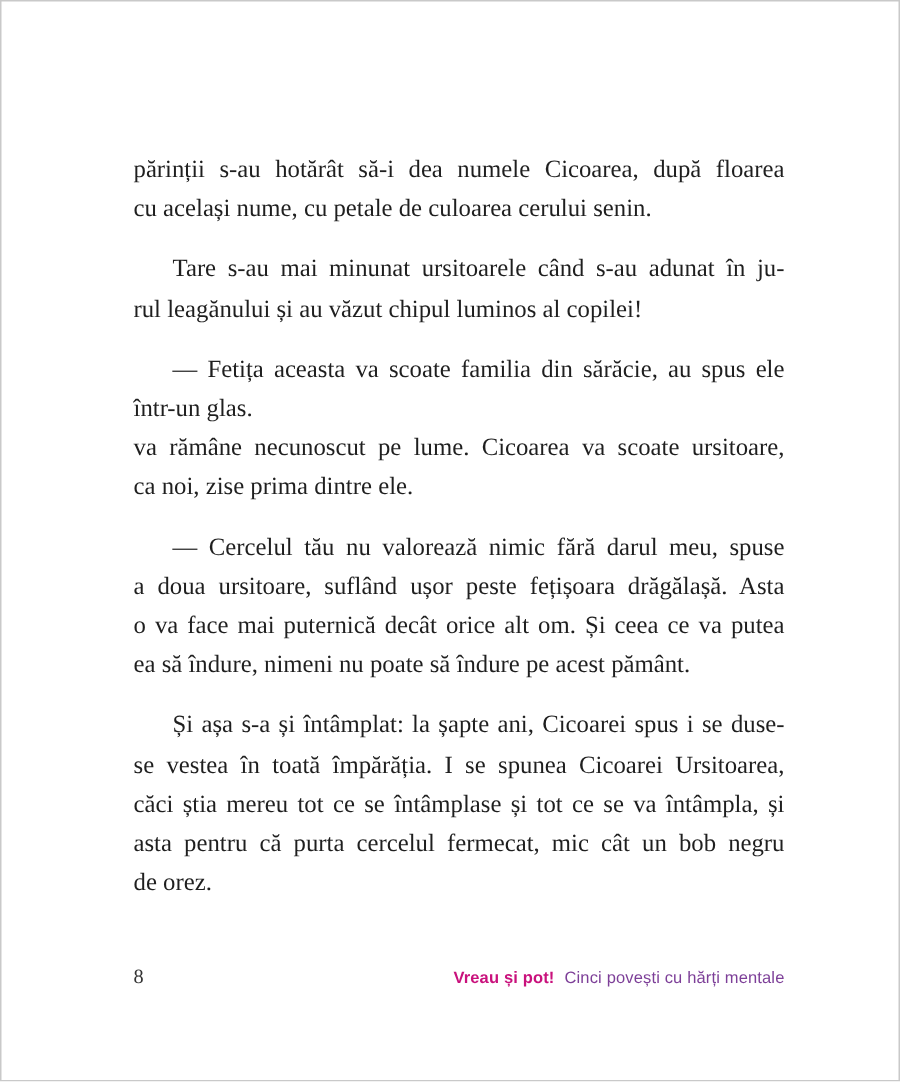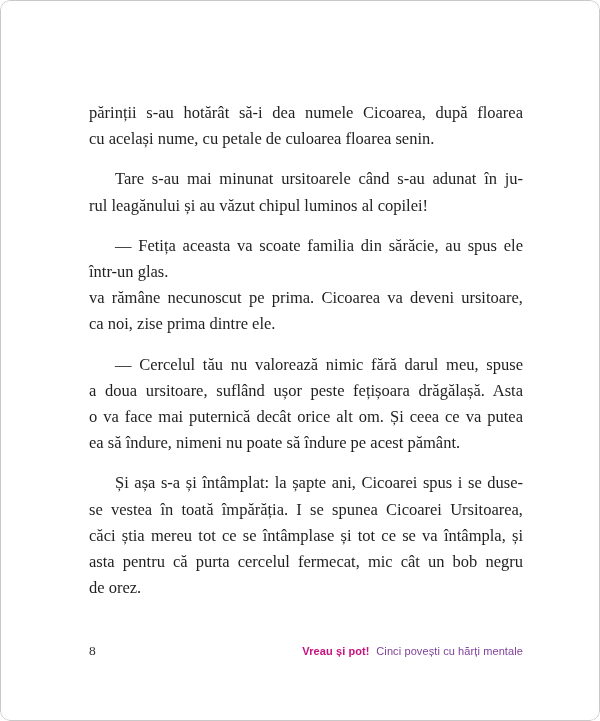--- a/index.html
+++ b/index.html
@@ -1,15 +1,15 @@
 <!DOCTYPE html>
 <html><head>
 <meta charset="utf-8">
 <style>
-  * { margin: 0; padding: 0; box-sizing: border-box; border-radius: 10px; }
+  * { margin: 0; padding: 0; box-sizing: border-box; }
   html, body { background: #ffffff; }
   .page {
     position: relative;
     width: 600px;
     height: 721px;
     background: #ffffff;
     border: 1px solid #c9c9c9;
     font-family: "Liberation Serif", "DejaVu Serif", serif;
     overflow: hidden;
   }
@@ -58,32 +58,32 @@
   .footer-subtitle { font-weight: 400; margin-left: 0.32em; }
 </style>
 </head>
 <body>
 
 <div class="page">
 
   <div class="text-block" id="text-block">
       <div>
         <div class="line">părinții s-au hotărât să-i dea numele Cicoarea, după floarea</div>
-        <div class="line last">cu același nume, cu petale de culoarea floarea senin.</div>
+        <div class="line last">cu același nume, cu petale de culoarea cerului senin.</div>
       </div>
       <div>
         <div class="line indent">Tare s-au mai minunat ursitoarele când s-au adunat în ju-</div>
         <div class="line last">rul leagănului și au văzut chipul luminos al copilei!</div>
       </div>
       <div>
         <div class="line indent">— Fetița aceasta va scoate familia din sărăcie, au spus ele</div>
         <div class="line last">într-un glas.</div>
       </div>
       <div>
-        <div class="line">va rămâne necunoscut pe prima. Cicoarea va deveni ursitoare,</div>
+        <div class="line">va rămâne necunoscut pe lume. Cicoarea va scoate ursitoare,</div>
         <div class="line last">ca noi, zise prima dintre ele.</div>
       </div>
       <div>
         <div class="line indent">— Cercelul tău nu valorează nimic fără darul meu, spuse</div>
         <div class="line">a doua ursitoare, suflând ușor peste fețișoara drăgălașă. Asta</div>
         <div class="line">o va face mai puternică decât orice alt om. Și ceea ce va putea</div>
         <div class="line last">ea să îndure, nimeni nu poate să îndure pe acest pământ.</div>
       </div>
       <div>
         <div class="line indent">Și așa s-a și întâmplat: la șapte ani, Cicoarei spus i se duse-</div>

